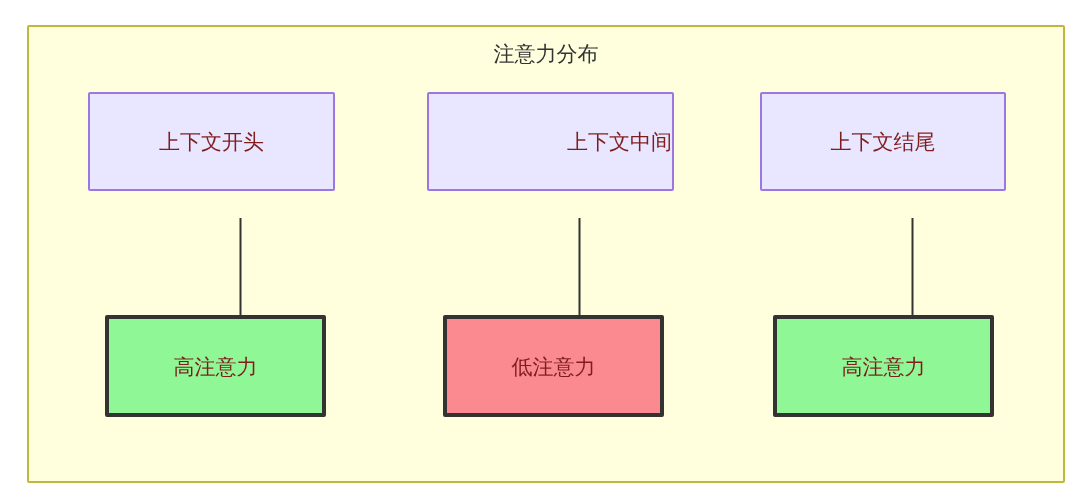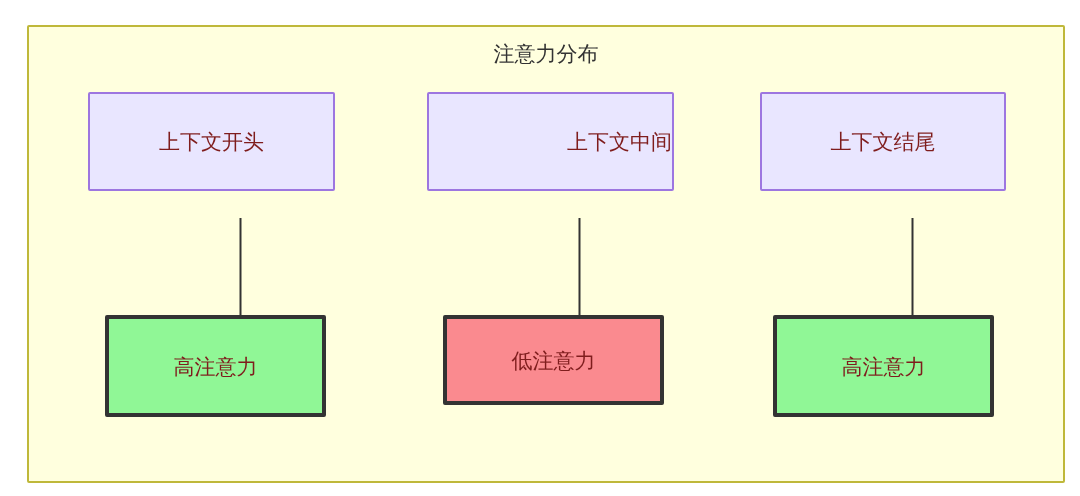--- a/index.html
+++ b/index.html
@@ -78,21 +78,21 @@
   .node-attn.low {
     background: #fa8a8f;
   }
 
   
   .col1-top  { left: 88px;  top: 92px; width: 247px; height: 99px; }
   .col2-top  { left: 427px; top: 92px; width: 247px; height: 99px; justify-content: flex-end; }
   .col3-top  { left: 760px; top: 92px; width: 246px; height: 99px; }
 
   .col1-bot  { left: 105px; top: 315px; width: 221px; height: 102px; }
-  .col2-bot  { left: 443px; top: 315px; width: 221px; height: 90px; align-items: center; }
+  .col2-bot  { left: 443px; top: 315px; width: 221px; height: 102px; align-items: center; }
   .col3-bot  { left: 773px; top: 315px; width: 221px; height: 102px; }
 
   
   #arrow-layer {
     position: absolute;
     left: 0;
     top: 0;
     width: 1080px;
     height: 496px;
     pointer-events: none;

